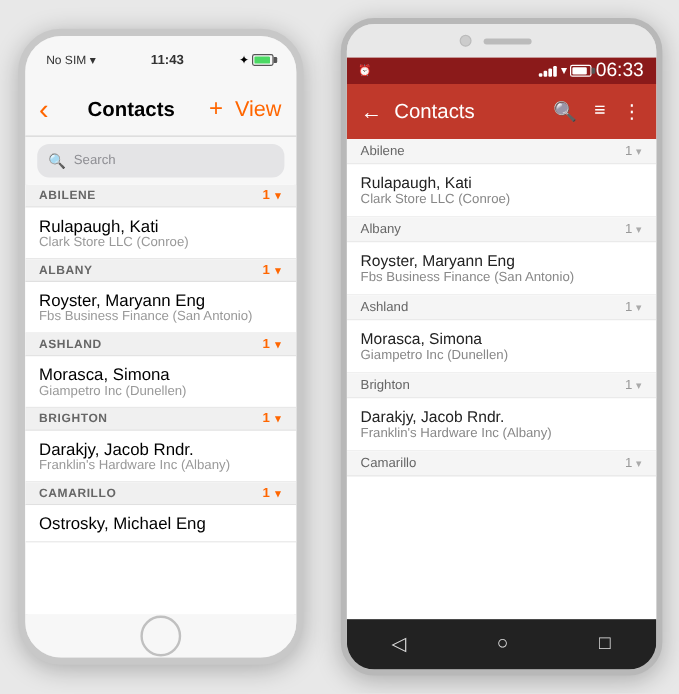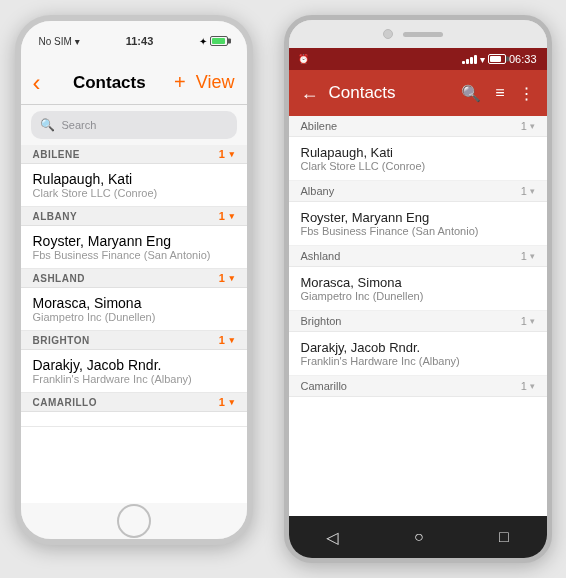--- a/index.html
+++ b/index.html
@@ -9,21 +9,21 @@
       justify-content: center;
       align-items: center;
       width: 566px;
       height: 578px;
       font-family: -apple-system, 'Helvetica Neue', Arial, sans-serif;
       overflow: hidden;
     }
     .phones-container {
       display: flex;
       gap: 31px;
-      align-items: flex-start;
+      align-items: center;
       padding: 16px;
     }
 
     
     .iphone {
       width: 238px;
       height: 530px;
       background: #f7f7f7;
       border-radius: 36px;
       border: 6px solid #c8c8c8;
@@ -250,21 +250,21 @@
       gap: 4px;
     }
     .android-status-right {
       display: flex;
       align-items: center;
       gap: 3px;
       font-size: 10px;
       color: #fff;
     }
     .android-status-time {
-      font-size: 11px;
+      font-size: 16px;
       color: #fff;
       font-weight: 500;
     }
     .signal-bars {
       display: flex;
       align-items: flex-end;
       gap: 1px;
       height: 10px;
     }
     .signal-bar {
@@ -439,20 +439,21 @@
           <div class="ios-contact-name">Darakjy, Jacob Rndr.</div>
         <div class="ios-contact-company">Franklin's Hardware Inc (Albany)</div>
         </div>
         <div class="ios-section-header">
           <span>CAMARILLO</span>
       <span class="section-count">
         1 <span class="chevron-down">▾</span>
       </span>
         </div>
         <div class="ios-contact-item">
+          <div class="ios-contact-name">Ostrosky, Michael Eng</div>
         </div>
       </div>
 
     <div class="iphone-home-indicator">
       <div class="home-circle"></div>
     </div>
   </div>
 
   <div class="android">
 

